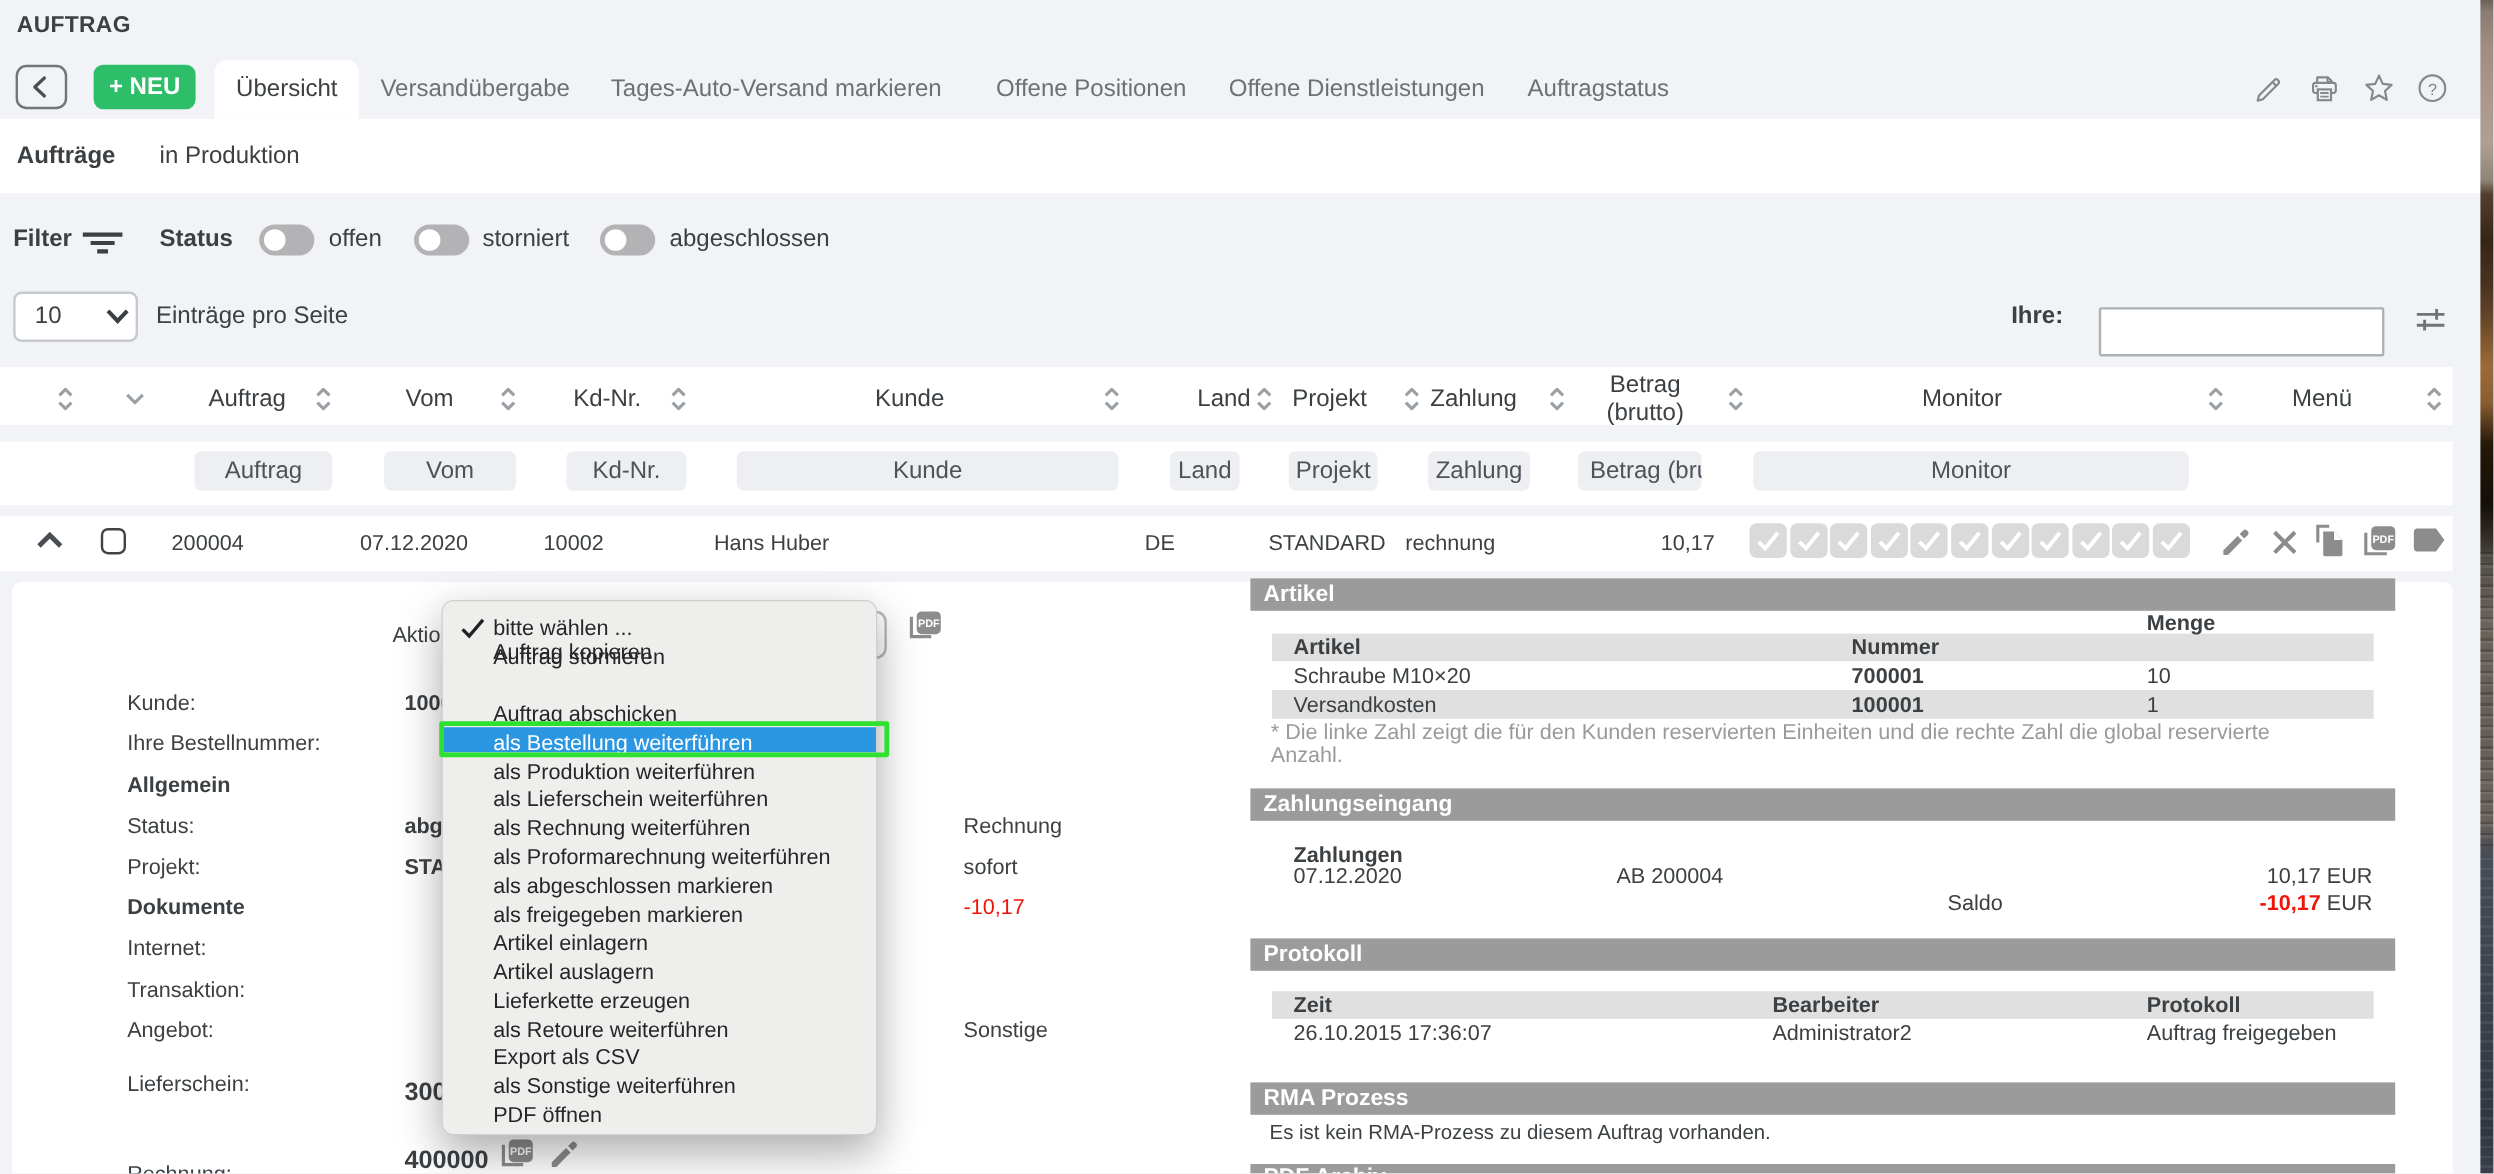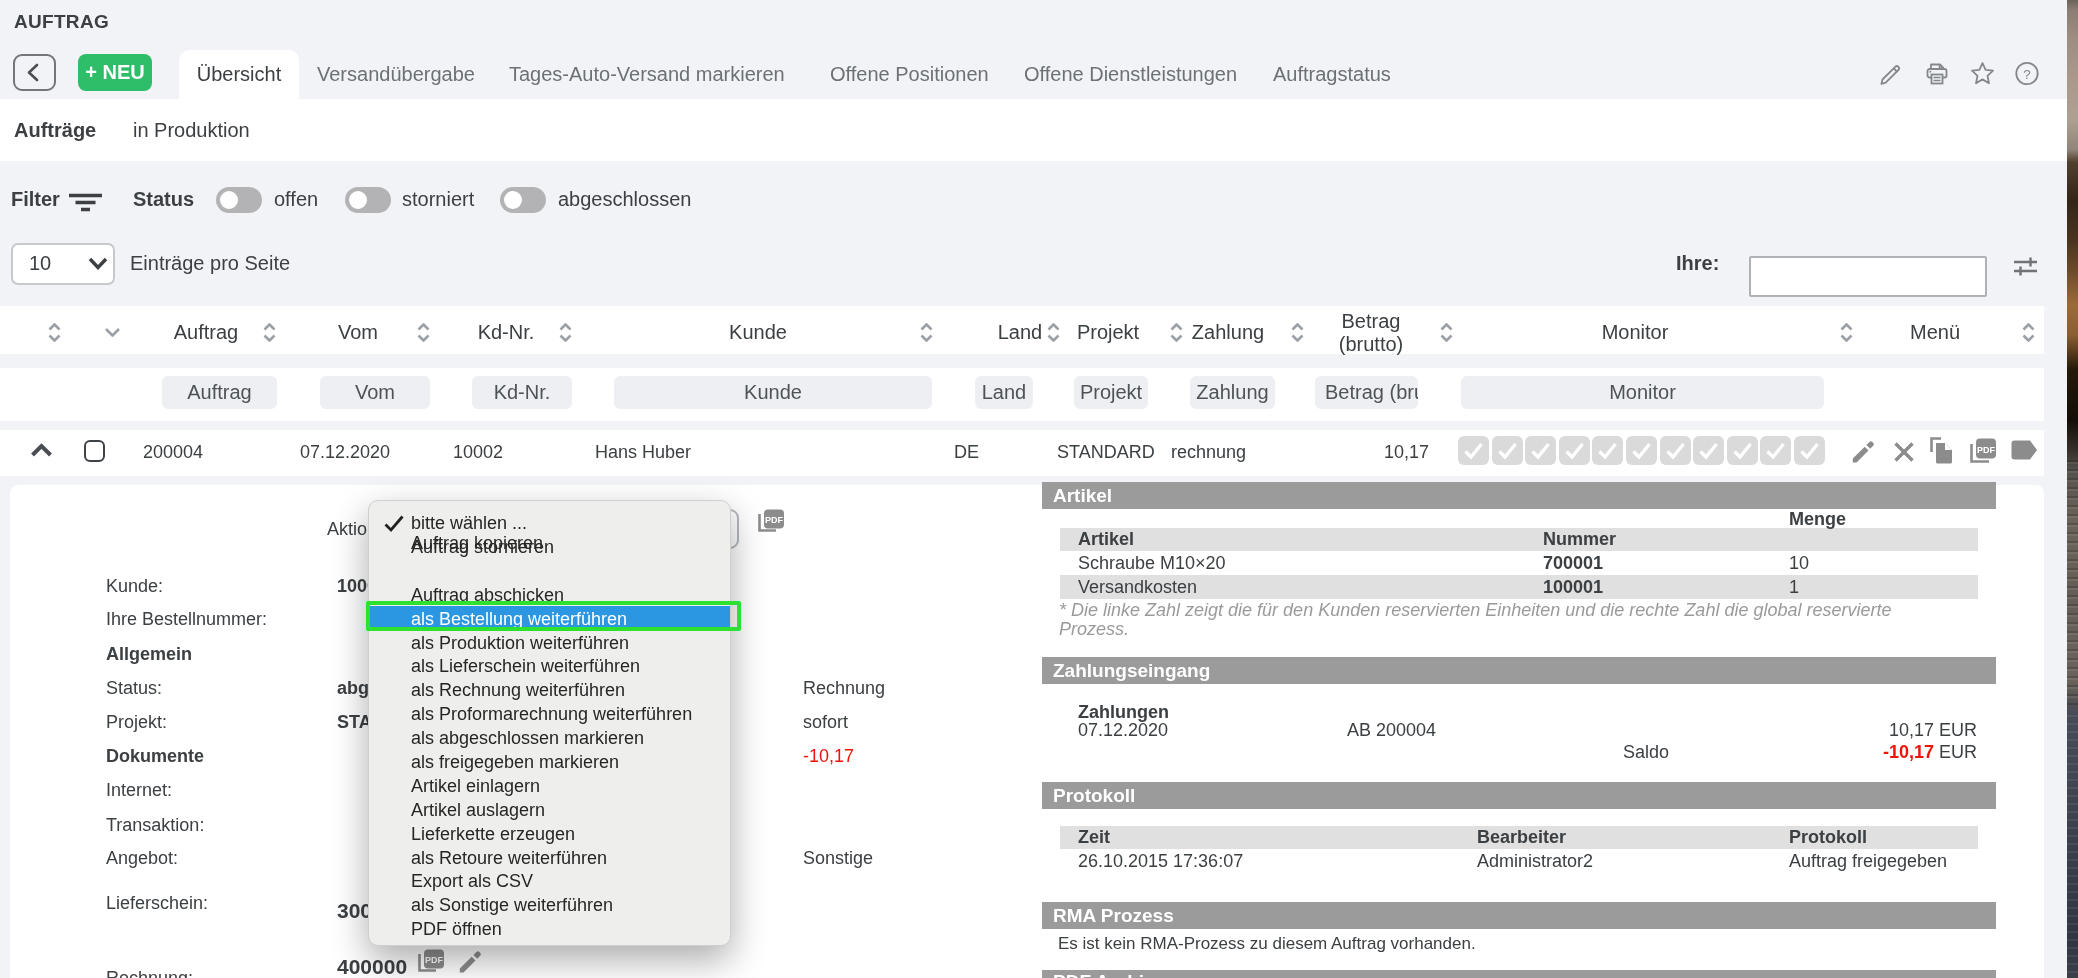--- a/index.html
+++ b/index.html
@@ -9,28 +9,28 @@
 .f20{line-height:24px;font-size:20px}
 .b{font-weight:bold}
 .cx{transform:translateX(-50%)}
 .gray{color:#6c7176}
 .band{position:absolute;left:0;width:2044px;background:#fff}
 .fin{position:absolute;top:376px;height:33px;background:#edeff3;border-radius:6px;color:#4e5358;font-size:20px;line-height:33px;text-align:center;white-space:nowrap;overflow:hidden}
 .msq{position:absolute;top:436px;width:31px;height:29px;border-radius:6px;background:#dadada}
 .bar{position:absolute;left:1042px;width:954px;background:#9b9b9b;color:#fff;font-weight:bold;font-size:19px}
 .bar span{position:absolute;left:11px;top:50%;transform:translateY(-50%);white-space:nowrap}
 .mi{position:absolute;left:411px;white-space:nowrap;font-size:18px;line-height:22px;color:#262626}
-.it{font-style:italic;color:#9a9a9a}
+.it{color:#9a9a9a}
 </style></head>
 <body>
 <div class="t b" style="left:14px;top:11px;font-size:19px;letter-spacing:.3px">AUFTRAG</div>
 <div class="a" style="left:13px;top:54px;width:43px;height:37px;border:2px solid #72767b;border-radius:9px;background:#f1f3f6"><svg width="39" height="33" viewBox="0 0 39 33">
       <path d="M22 9 L14 16.5 L22 24" fill="none" stroke="#4a4e53" stroke-width="2.6" stroke-linecap="round" stroke-linejoin="round"></path>
     </svg></div>
-<div class="a" style="left:78px;top:54px;width:74px;height:37px;background:#2ebe6a;border-radius:8px;color:#fff;font-weight:bold;font-size:20px;text-align:center;line-height:37px">+ NEU</div>
+<div class="a" style="left:78px;top:54px;width:85px;height:37px;background:#2ebe6a;border-radius:8px;color:#fff;font-weight:bold;font-size:20px;text-align:center;line-height:37px">+ NEU</div>
 <div class="a" style="left:179px;top:50px;width:120px;height:49px;background:#fff;border-radius:10px 10px 0 0"></div>
 <div class="t cx f20" style="left:239px;top:62px">Übersicht</div>
 <div class="t gray f20" style="left:317px;top:62px">Versandübergabe</div>
 <div class="t gray f20" style="left:509px;top:62px">Tages-Auto-Versand markieren</div>
 <div class="t gray f20" style="left:830px;top:62px">Offene Positionen</div>
 <div class="t gray f20" style="left:1024px;top:62px">Offene Dienstleistungen</div>
 <div class="t gray f20" style="left:1273px;top:62px">Auftragstatus</div>
 <svg class="a" style="left:1878px;top:61px" width="26" height="26" viewBox="0 0 26 26">
 <path d="M4.5 18.5 L17.2 5.8 a2.3 2.3 0 0 1 3.2 0 a2.3 2.3 0 0 1 0 3.2 L7.7 21.7 L3.4 22.9 Z" fill="none" stroke="#84888c" stroke-width="1.8" stroke-linejoin="round"></path>
 <path d="M15.7 7.3 L19 10.6" stroke="#84888c" stroke-width="1.8"></path>
@@ -258,21 +258,21 @@
 <div class="t b" style="left:1078px;top:528px">Artikel</div>
 <div class="t b" style="left:1543px;top:528px">Nummer</div>
 <div class="t b" style="left:1789px;top:508px">Menge</div>
 <div class="t" style="left:1078px;top:552px">Schraube M10×20</div>
 <div class="t b" style="left:1543px;top:552px">700001</div>
 <div class="t" style="left:1789px;top:552px">10</div>
 <div class="t" style="left:1078px;top:576px">Versandkosten</div>
 <div class="t b" style="left:1543px;top:576px">100001</div>
 <div class="t" style="left:1789px;top:576px">1</div>
 <div class="t it" style="left:1059px;top:599px">* Die linke Zahl zeigt die für den Kunden reservierten Einheiten und die rechte Zahl die global reservierte</div>
-<div class="t it" style="left:1059px;top:618px">Prozess.</div>
+<div class="t it" style="left:1059px;top:618px">Anzahl.</div>
 <div class="bar" style="top:657px;height:27px">
     <span>Zahlungseingang</span>
   </div>
 <div class="t b" style="left:1078px;top:701px">Zahlungen</div>
 <div class="t" style="left:1078px;top:719px">07.12.2020</div>
 <div class="t" style="left:1347px;top:719px">AB 200004</div>
 <div class="t" style="right:101px;top:719px">10,17 EUR</div>
 <div class="t" style="left:1623px;top:741px">Saldo</div>
 <div class="t" style="right:101px;top:741px"><span class="b" style="color:#ef1408">-10,17</span> EUR</div>
 <div class="bar" style="top:782px;height:27px">

